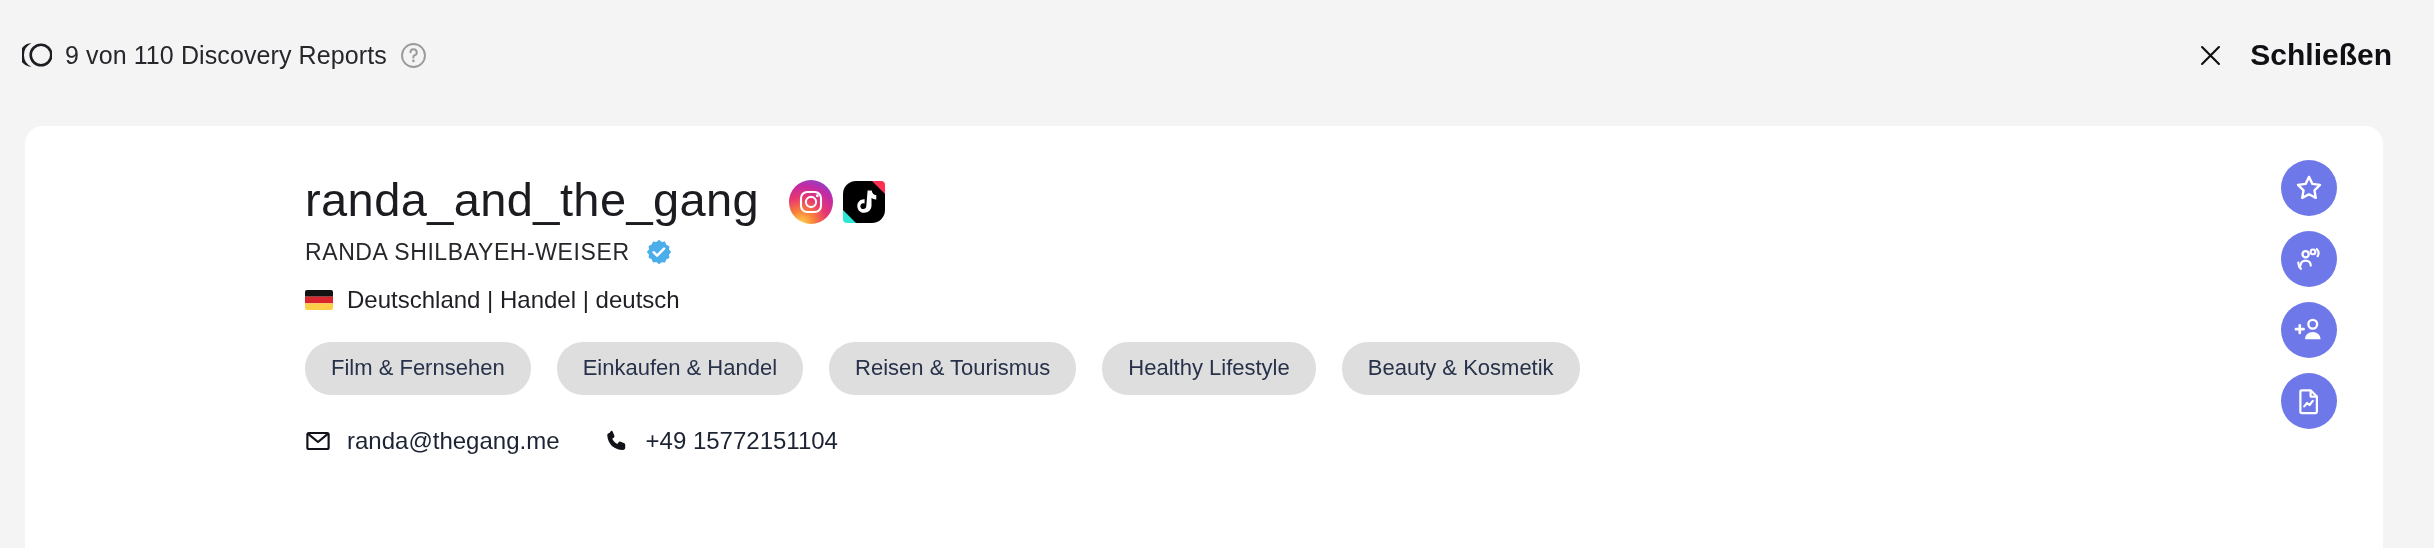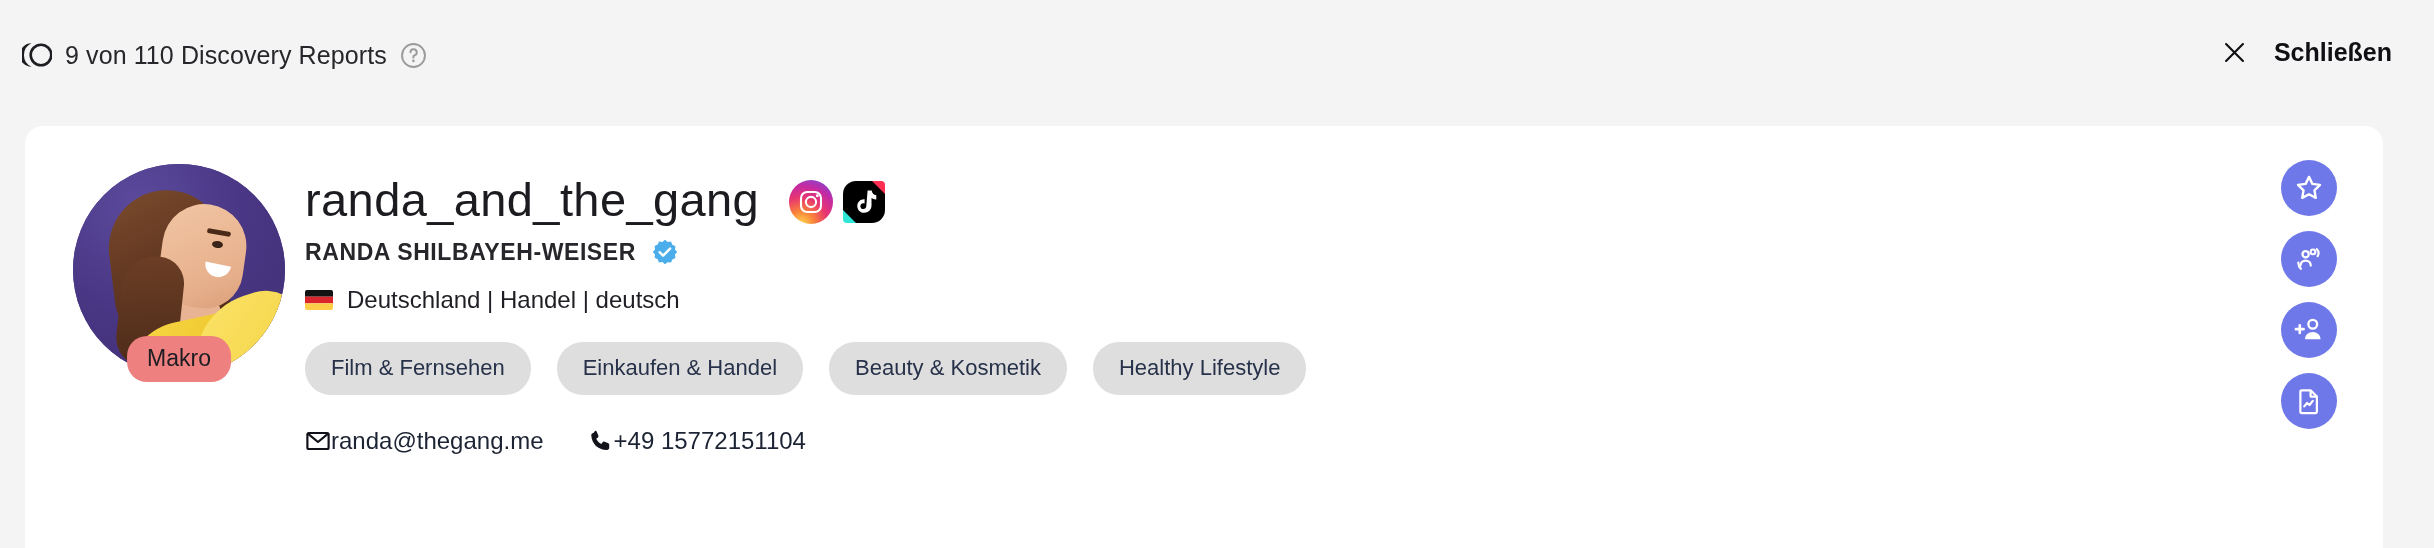--- a/index.html
+++ b/index.html
@@ -25,21 +25,21 @@
   .report-count {
     font-size: 25px; color: #26262b; letter-spacing: .1px; white-space: nowrap;
   }
   .help-icon { width: 27px; height: 27px; display: block; flex: none; }
 
   .topbar-right {
     position: absolute; right: 42px; top: 38px;
     display: flex; align-items: center; gap: 26px; cursor: pointer;
   }
   .close-x { width: 27px; height: 27px; display: block; flex: none; }
-  .close-label { font-size: 25px; font-weight: bold; color: #101014; white-space: nowrap; }
+  .close-label { font-size: 30px; font-weight: bold; color: #101014; white-space: nowrap; }
 
   
   .card {
     position: absolute; left: 25px; top: 126px;
     width: 2358px; height: 460px;
     background: #ffffff;
     border-radius: 18px 18px 0 0;
   }
 
   
@@ -116,40 +116,40 @@
   
   .ident { position: absolute; left: 280px; top: 48px; width: 1900px; }
   .name-row { display: flex; align-items: center; gap: 30px; }
   .handle {
     font-size: 47px; color: #1b1b20; letter-spacing: .4px;
     line-height: 1.1; white-space: nowrap;
   }
   .socials { display: flex; align-items: center; gap: 9px; margin-top: 4px; }
   .social-ico { width: 44px; height: 44px; display: block; cursor: pointer; }
 
-  .realname-row { display: flex; align-items: center; gap: 16px; margin-top: 13px; font-weight: bold; }
+  .realname-row { display: flex; align-items: center; gap: 16px; margin-top: 13px; }
   .realname { font-size: 23px; color: #26262b; letter-spacing: .6px; white-space: nowrap; }
   .verified { width: 26px; height: 26px; display: block; }
 
   .geo-row { display: flex; align-items: center; gap: 14px; margin-top: 20px; }
   .flag { width: 28px; height: 20px; display: block; border-radius: 2px; overflow: hidden; flex: none; }
   .geo-text { font-size: 24px; color: #1e1e24; white-space: nowrap; }
 
   
   .tags { display: flex; align-items: center; gap: 26px; margin-top: 28px; flex-wrap: wrap; }
   .tag {
     background: #dedede; color: #27324a;
     font-size: 22px; line-height: 1;
     padding: 15px 26px 16px; border-radius: 26px;
     white-space: nowrap; cursor: pointer;
   }
 
   
   .contact { display: flex; align-items: center; gap: 44px; margin-top: 32px; }
-  .contact-item { display: flex; align-items: center; gap: 0; cursor: pointer; }
+  .contact-item { display: flex; align-items: center; gap: 16px; cursor: pointer; }
   .contact-ico { width: 26px; height: 26px; display: block; flex: none; }
   .contact-text { font-size: 24px; color: #1c2333; white-space: nowrap; }
 
   
   .rail {
     position: absolute; right: 46px; top: 34px;
     display: flex; flex-direction: column; gap: 15px;
   }
   .action-btn {
     width: 56px; height: 56px; border-radius: 50%;
@@ -188,36 +188,20 @@
         <svg viewBox="0 0 24 24" xmlns="http://www.w3.org/2000/svg">
           <path d="M4.5 4.5 L19.5 19.5 M19.5 4.5 L4.5 19.5" stroke="#101014" stroke-width="1.9" stroke-linecap="round"></path>
         </svg>
       </span>
       <span class="close-label">Schließen</span>
     </div>
   </div>
 
   <div class="card">
 
-    <div class="avatar-wrap">
-      <div class="avatar">
-        <div class="av-bg"></div>
-        <div class="av-hair"></div>
-        <div class="av-neck"></div>
-        <div class="av-face"></div>
-        <div class="av-brow"></div>
-        <div class="av-eye"></div>
-        <div class="av-smile"></div>
-        <div class="av-hair2"></div>
-        <div class="av-shoulder"></div>
-        <div class="av-dress"></div>
-        <div class="av-dress2"></div>
-      </div>
-      <div class="makro-badge">Makro</div>
-    </div>
 
     <div class="ident">
 
       <div class="name-row">
         <span class="handle">randa_and_the_gang</span>
         <span class="socials">
           <span class="social-ico">
             <svg viewBox="0 0 44 44" xmlns="http://www.w3.org/2000/svg">
               <defs>
                 <radialGradient id="igg" cx="28%" cy="100%" r="115%">
@@ -262,22 +246,23 @@
             <rect width="28" height="6.67" y="6.67" fill="#d8262c"></rect>
             <rect width="28" height="6.66" y="13.34" fill="#ffce48"></rect>
           </svg>
         </span>
         <span class="geo-text">Deutschland | Handel | deutsch</span>
       </div>
 
       <div class="tags">
         <span class="tag">Film &amp; Fernsehen</span>
         <span class="tag">Einkaufen &amp; Handel</span>
+        <span class="tag">Reisen &amp; Tourismus</span>
+        <span class="tag">Healthy Lifestyle</span>
         <span class="tag">Beauty &amp; Kosmetik</span>
-        <span class="tag">Healthy Lifestyle</span>
       </div>
 
       <div class="contact">
         <span class="contact-item">
           <span class="contact-ico">
             <svg viewBox="0 0 24 24" xmlns="http://www.w3.org/2000/svg">
               <rect x="2.2" y="4.6" width="19.6" height="14.8" rx="1.4" fill="none" stroke="#12121a" stroke-width="2"></rect>
               <path d="M3.2 5.6 12 12.9l8.8-7.3" fill="none" stroke="#12121a" stroke-width="2" stroke-linecap="round" stroke-linejoin="round"></path>
             </svg>
           </span>

